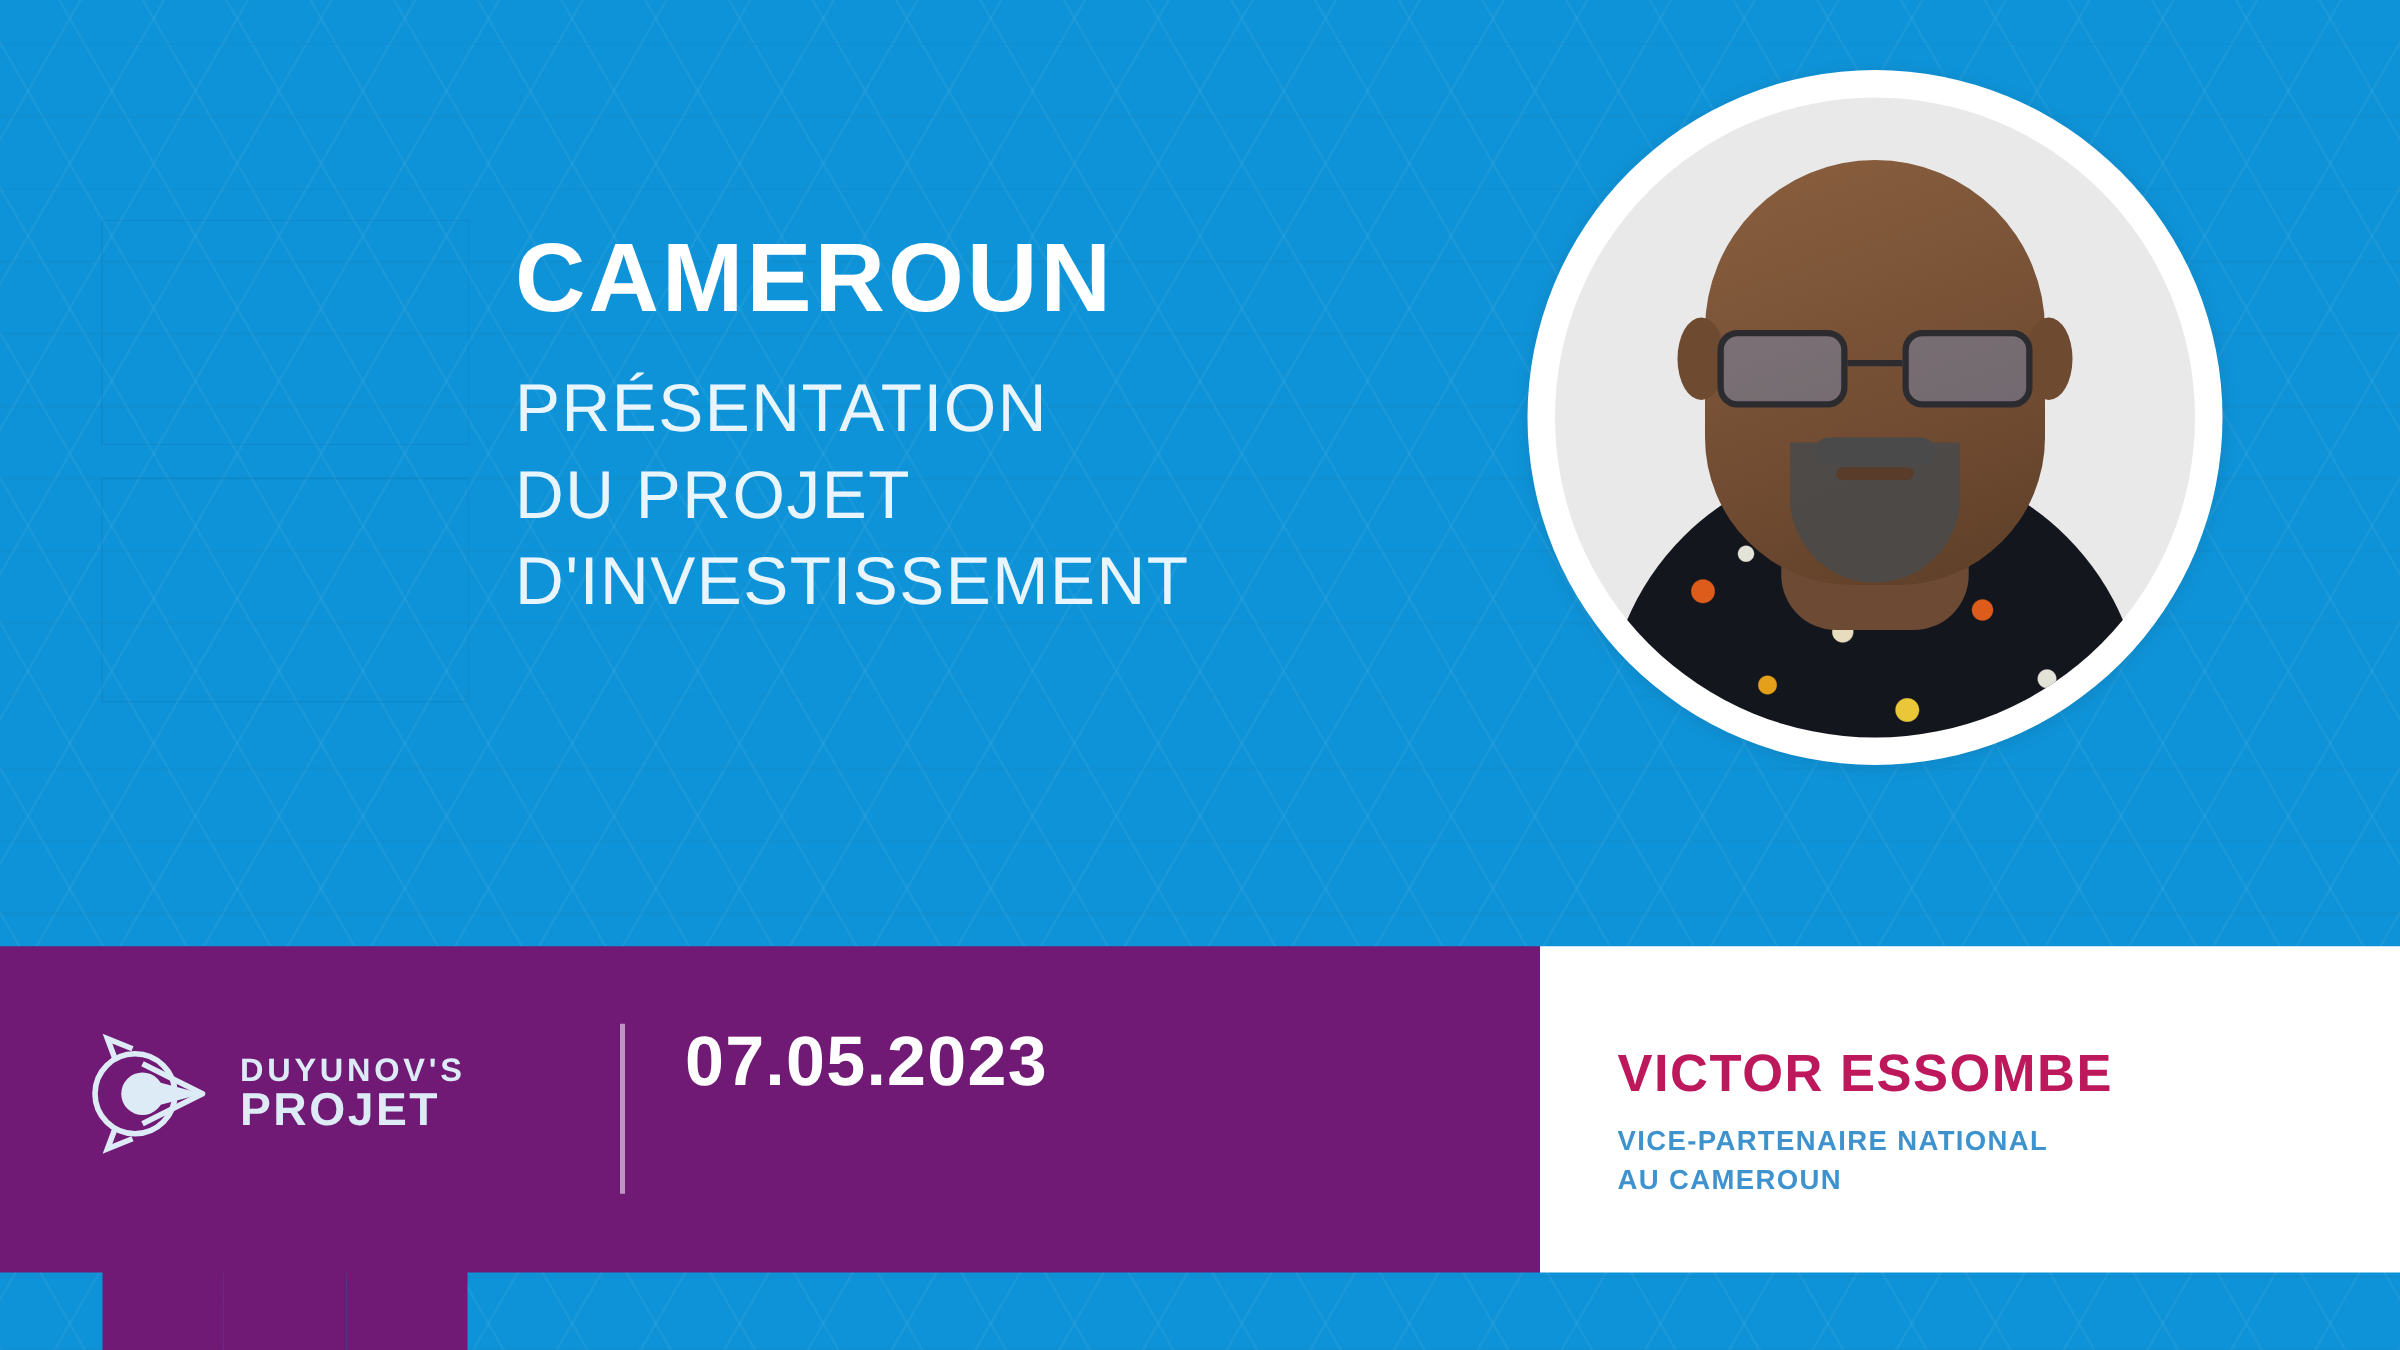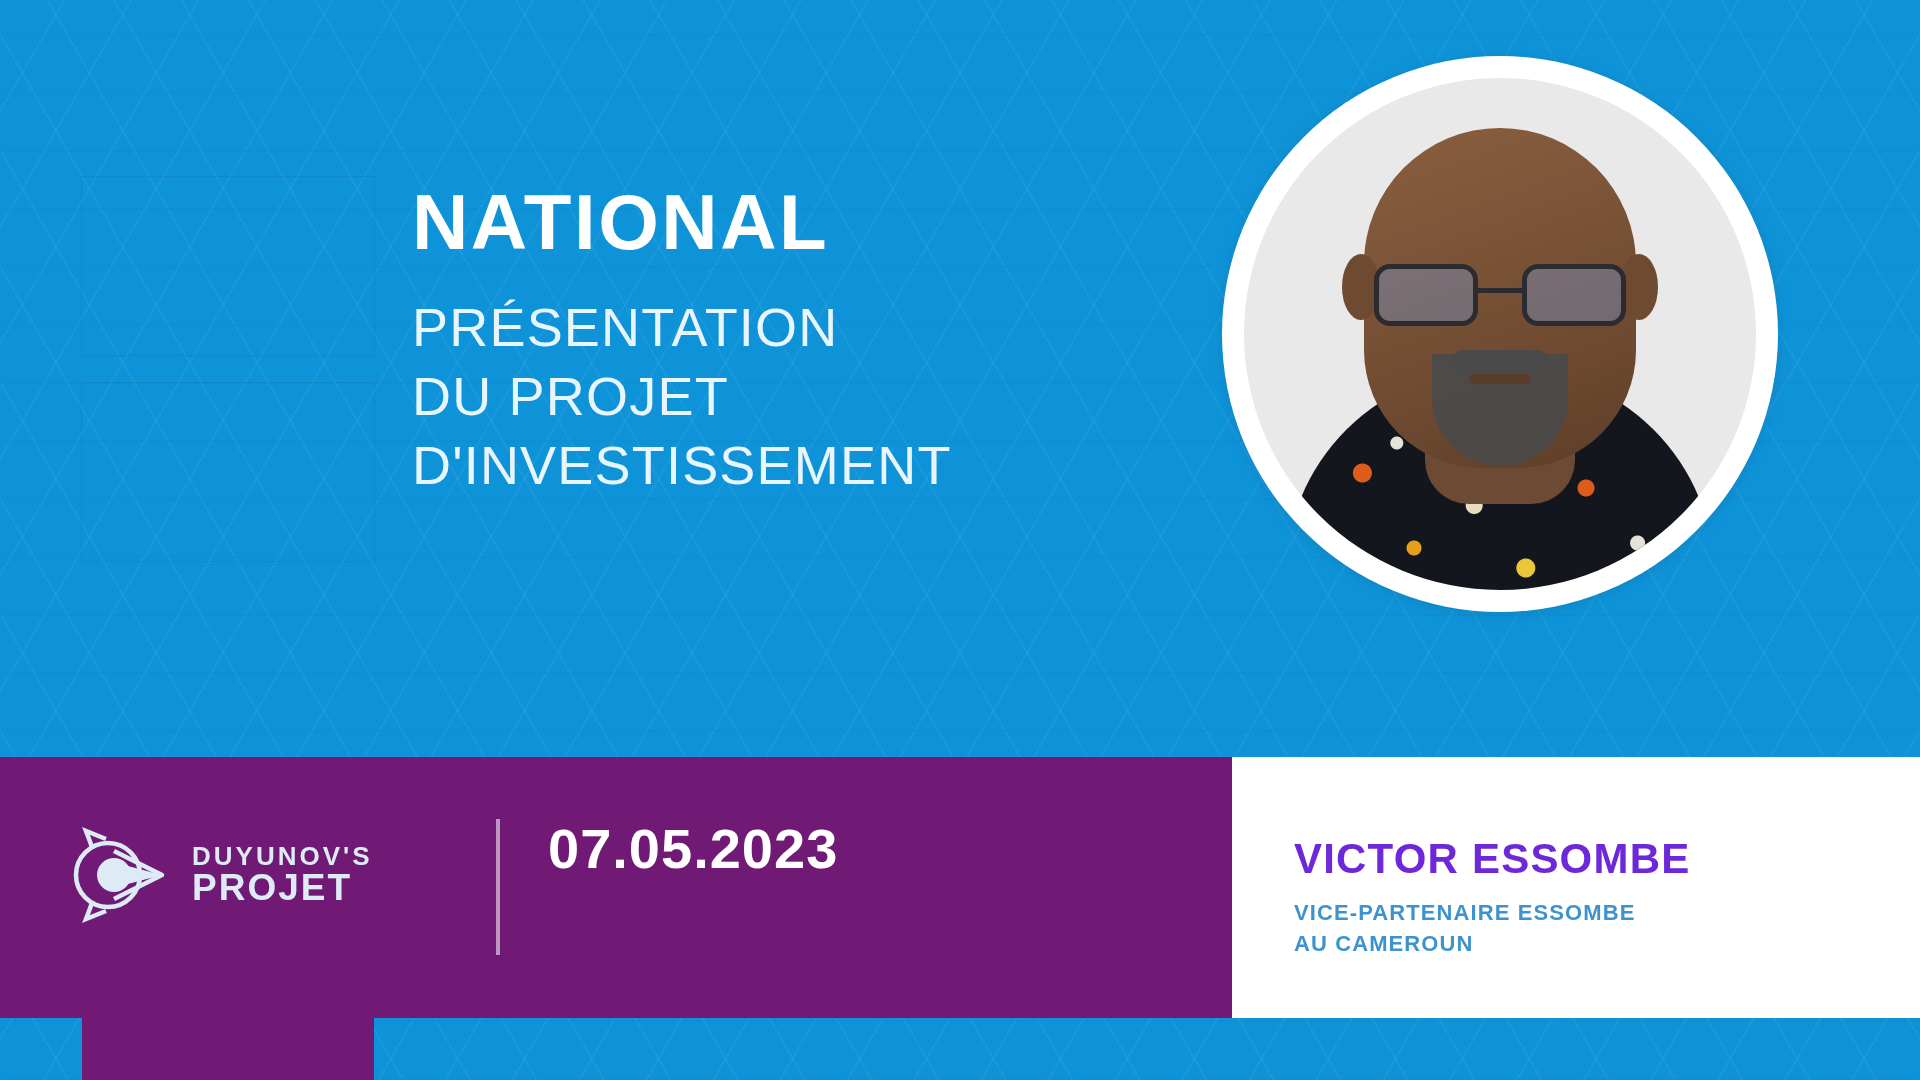--- a/index.html
+++ b/index.html
@@ -193,21 +193,21 @@
   .speaker-card {
     position:absolute; left:1232px; top:757px;
     width:688px; height:261px;
     background:#FFFFFF;
   }
   .speaker-inner { position:absolute; left:62px; top:78px; }
   .speaker-name {
     font-size:42px;
     font-weight:700;
     letter-spacing:1.2px;
-    color:#6d28d9;
+    color:#be185d;
     white-space:nowrap;
   }
   .speaker-role {
     margin-top:14px;
     font-size:22px;
     font-weight:700;
     letter-spacing:1.1px;
     line-height:1.42;
     color:#3E93CE;
   }
@@ -232,21 +232,21 @@
 
       <div class="flag">
         
         
         
       </div>
 
     </div>
 
     <div class="title-block">
-      <div class="webinar-title">NATIONAL</div>
+      <div class="webinar-title">CAMEROUN</div>
       <div class="subtitle">
         <span class="ln">PRÉSENTATION</span>
         <span class="ln">DU PROJET</span>
         <span class="ln">D'INVESTISSEMENT</span>
       </div>
     </div>
 
     <div class="portrait-wrap">
       <div class="portrait">
         <div class="p-shoulders"></div>
@@ -293,19 +293,19 @@
     <div class="datetime">
       <span class="ln">07.05.2023</span>
     </div>
 
   </div>
 
   <div class="speaker-card">
     <div class="speaker-inner">
       <div class="speaker-name">VICTOR ESSOMBE</div>
       <div class="speaker-role">
-        <span class="ln">VICE-PARTENAIRE ESSOMBE</span>
+        <span class="ln">VICE-PARTENAIRE NATIONAL</span>
         <span class="ln">AU CAMEROUN</span>
       </div>
     </div>
   </div>
 
 </div>
 
 </body></html>

